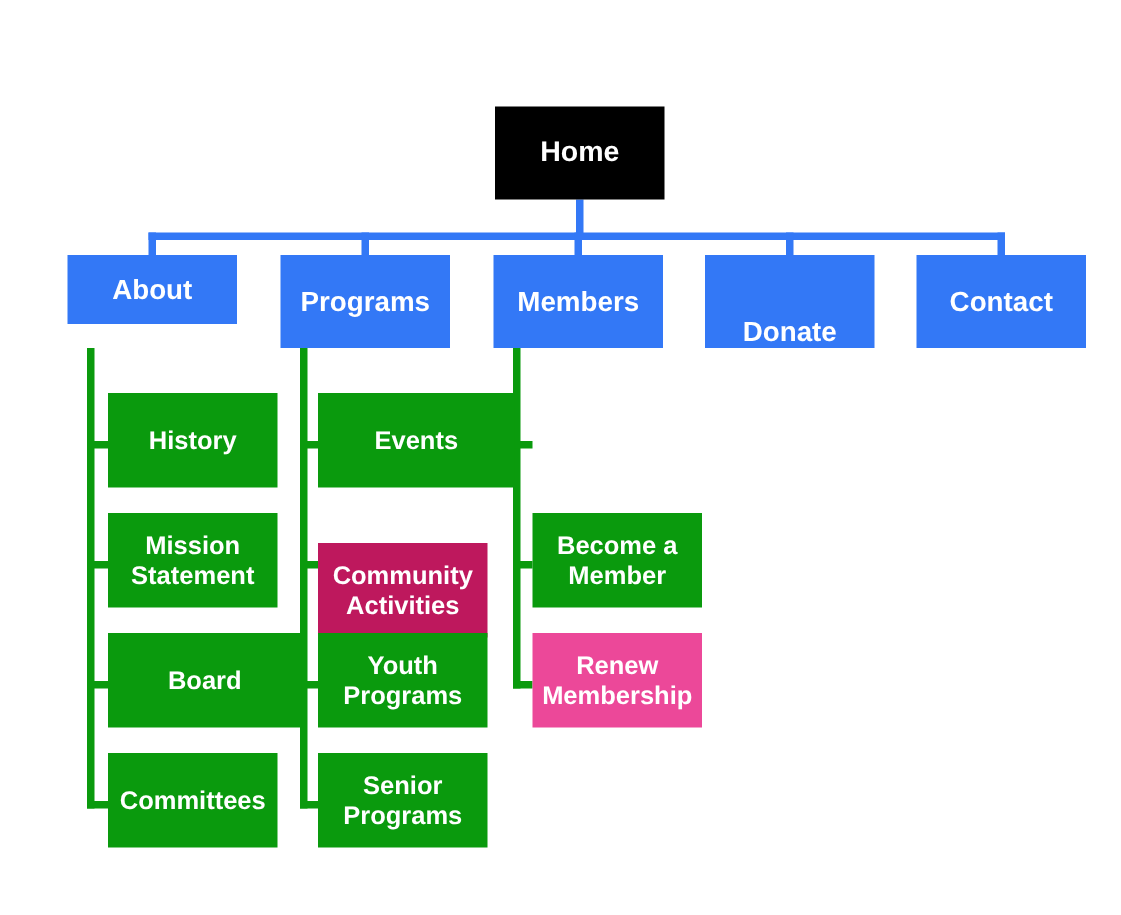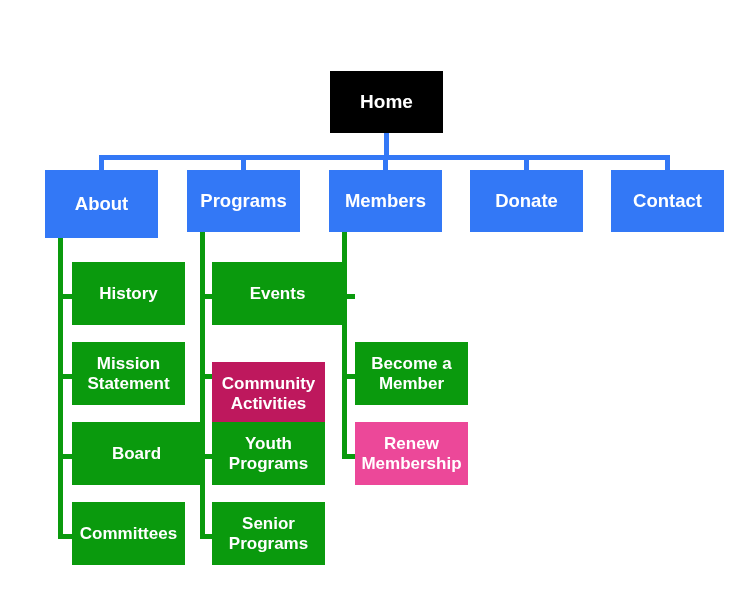--- a/index.html
+++ b/index.html
@@ -103,30 +103,30 @@
       <div class="conn conn-green" style="left: 200px; top: 374px; width: 12px; height: 5px;"></div>
       <div class="conn conn-green" style="left: 200px; top: 454px; width: 12px; height: 5px;"></div>
       <div class="conn conn-green" style="left: 200px; top: 534px; width: 12px; height: 5px;"></div>
       <div class="conn conn-green" style="left: 342px; top: 232px; width: 5px; height: 227px;"></div>
       <div class="conn conn-green" style="left: 342px; top: 294px; width: 13px; height: 5px;"></div>
       <div class="conn conn-green" style="left: 342px; top: 374px; width: 13px; height: 5px;"></div>
       <div class="conn conn-green" style="left: 342px; top: 454px; width: 13px; height: 5px;"></div>
       <div class="node node-root" style="left: 330px; top: 71px; width: 113px; height: 62px; background: rgb(0, 0, 0);">
         <span class="node-label">Home</span>
       </div>
-      <div class="node node-l1" style="left: 45px; top: 170px; width: 113px; height: 68px; background: rgb(51, 120, 246); text-align: right;">
+      <div class="node node-l1" style="left: 45px; top: 170px; width: 113px; height: 46px; background: rgb(51, 120, 246); text-align: right;">
         <span class="node-label">About</span>
       </div>
       <div class="node node-l1" style="left: 187px; top: 170px; width: 113px; height: 62px; background: rgb(51, 120, 246);">
         <span class="node-label">Programs</span>
       </div>
       <div class="node node-l1" style="left: 329px; top: 170px; width: 113px; height: 62px; background: rgb(51, 120, 246);">
         <span class="node-label">Members</span>
       </div>
-      <div class="node node-l1" style="left: 470px; top: 170px; width: 113px; height: 62px; background: rgb(51, 120, 246);">
+      <div class="node node-l1" style="left: 470px; top: 170px; width: 113px; height: 62px; background: rgb(51, 120, 246); align-items: flex-end;">
         <span class="node-label">Donate</span>
       </div>
       <div class="node node-l1" style="left: 611px; top: 170px; width: 113px; height: 62px; background: rgb(51, 120, 246);">
         <span class="node-label">Contact</span>
       </div>
       <div class="node node-l2" style="left: 72px; top: 262px; width: 113px; height: 63px; background: rgb(10, 154, 13);">
         <span class="node-label">History</span>
       </div>
       <div class="node node-l2" style="left: 72px; top: 342px; width: 113px; height: 63px; background: rgb(10, 154, 13);">
         <span class="node-label">Mission

